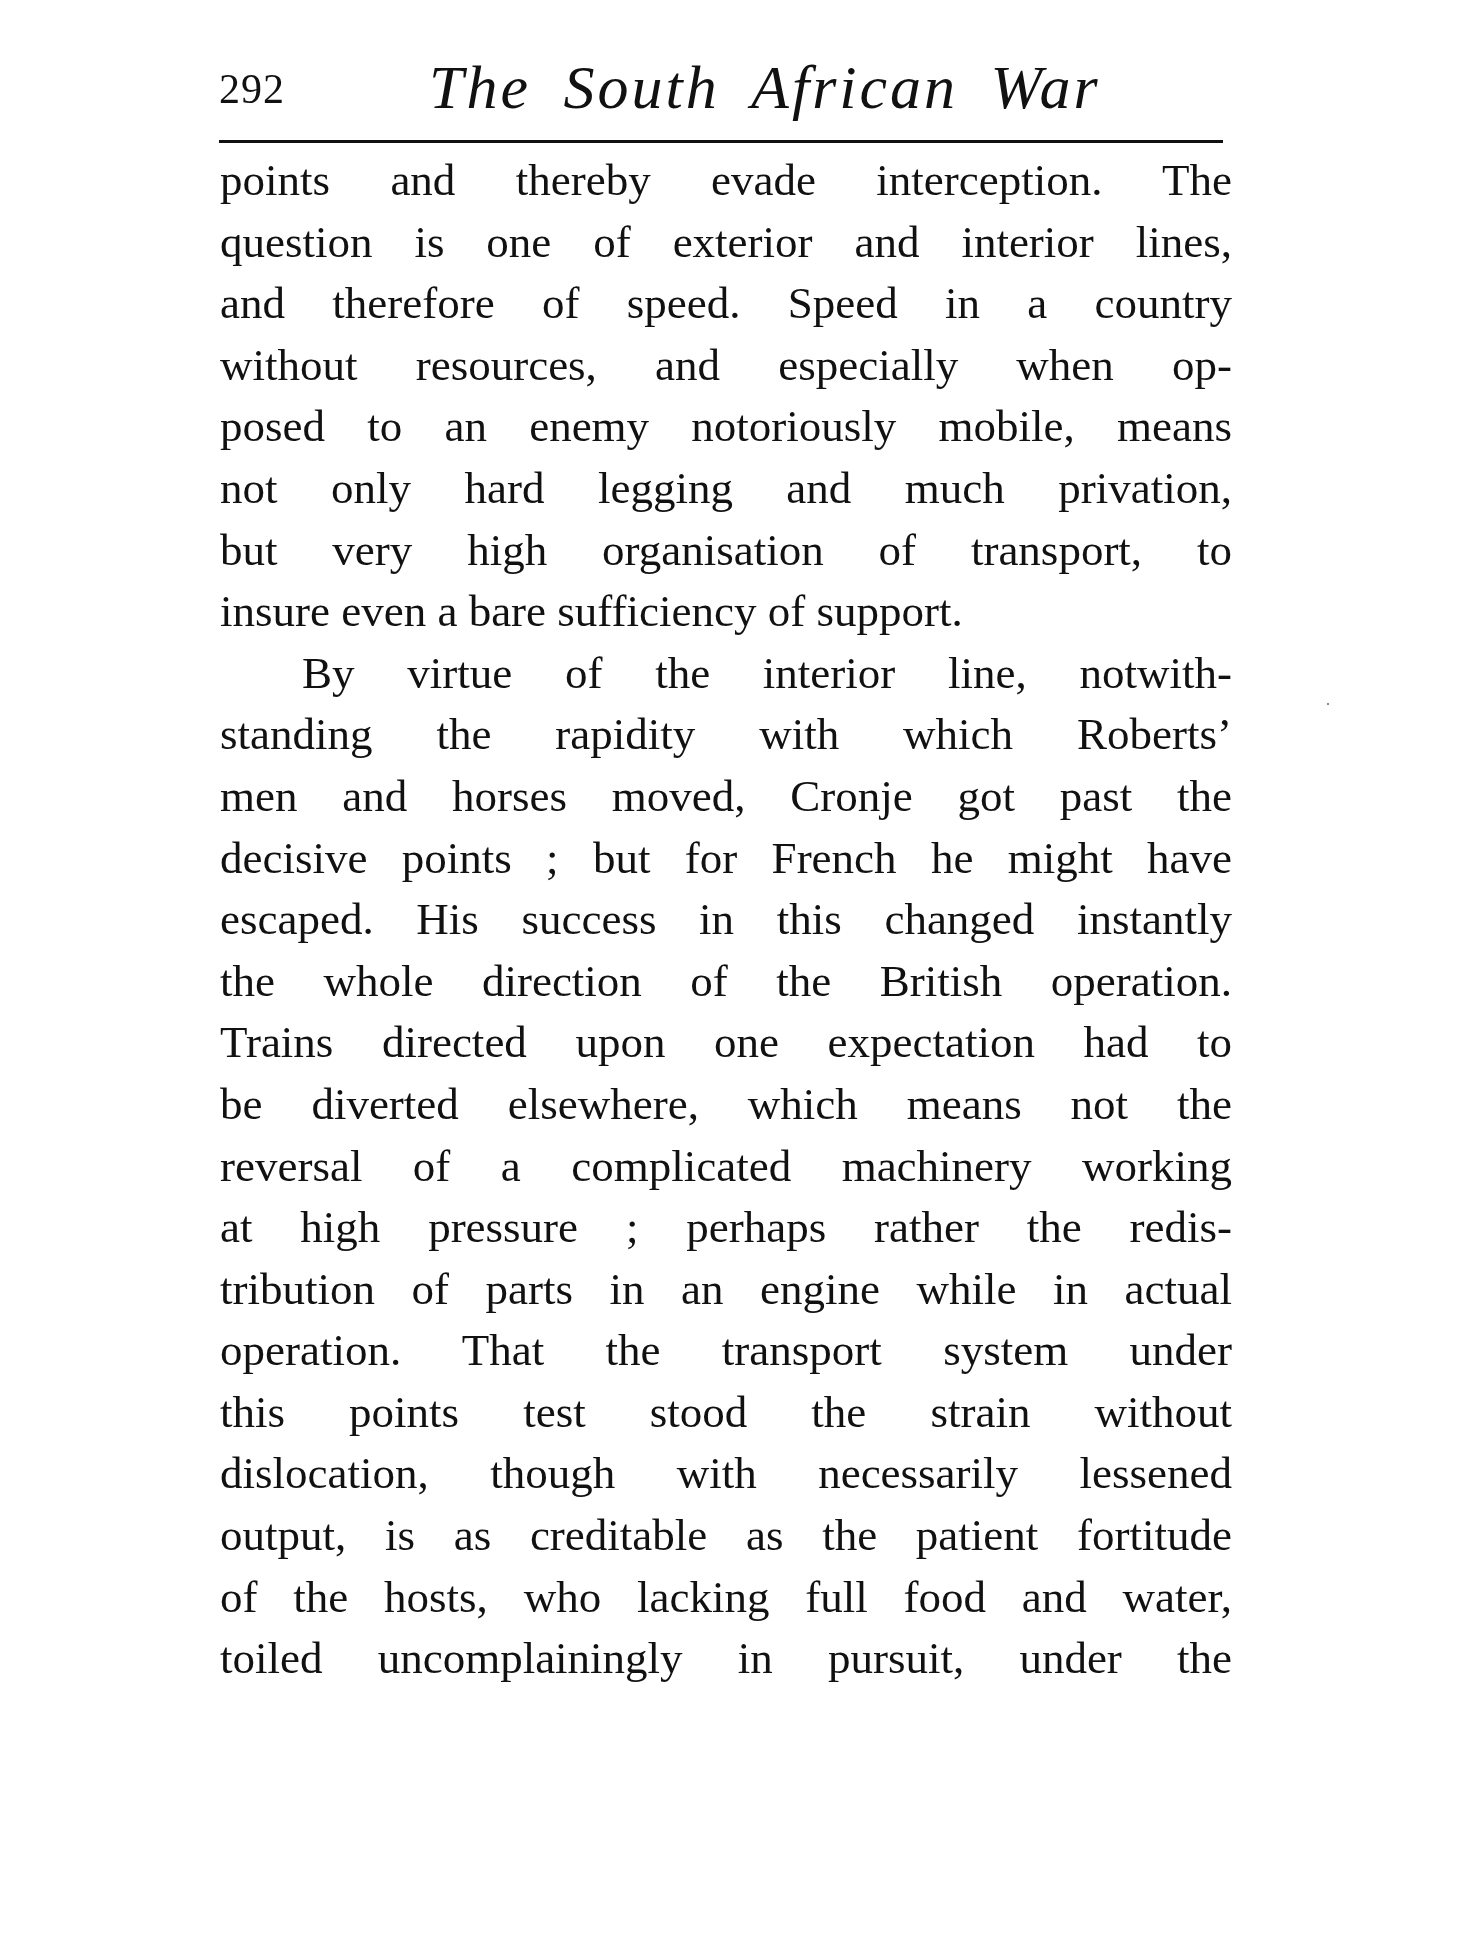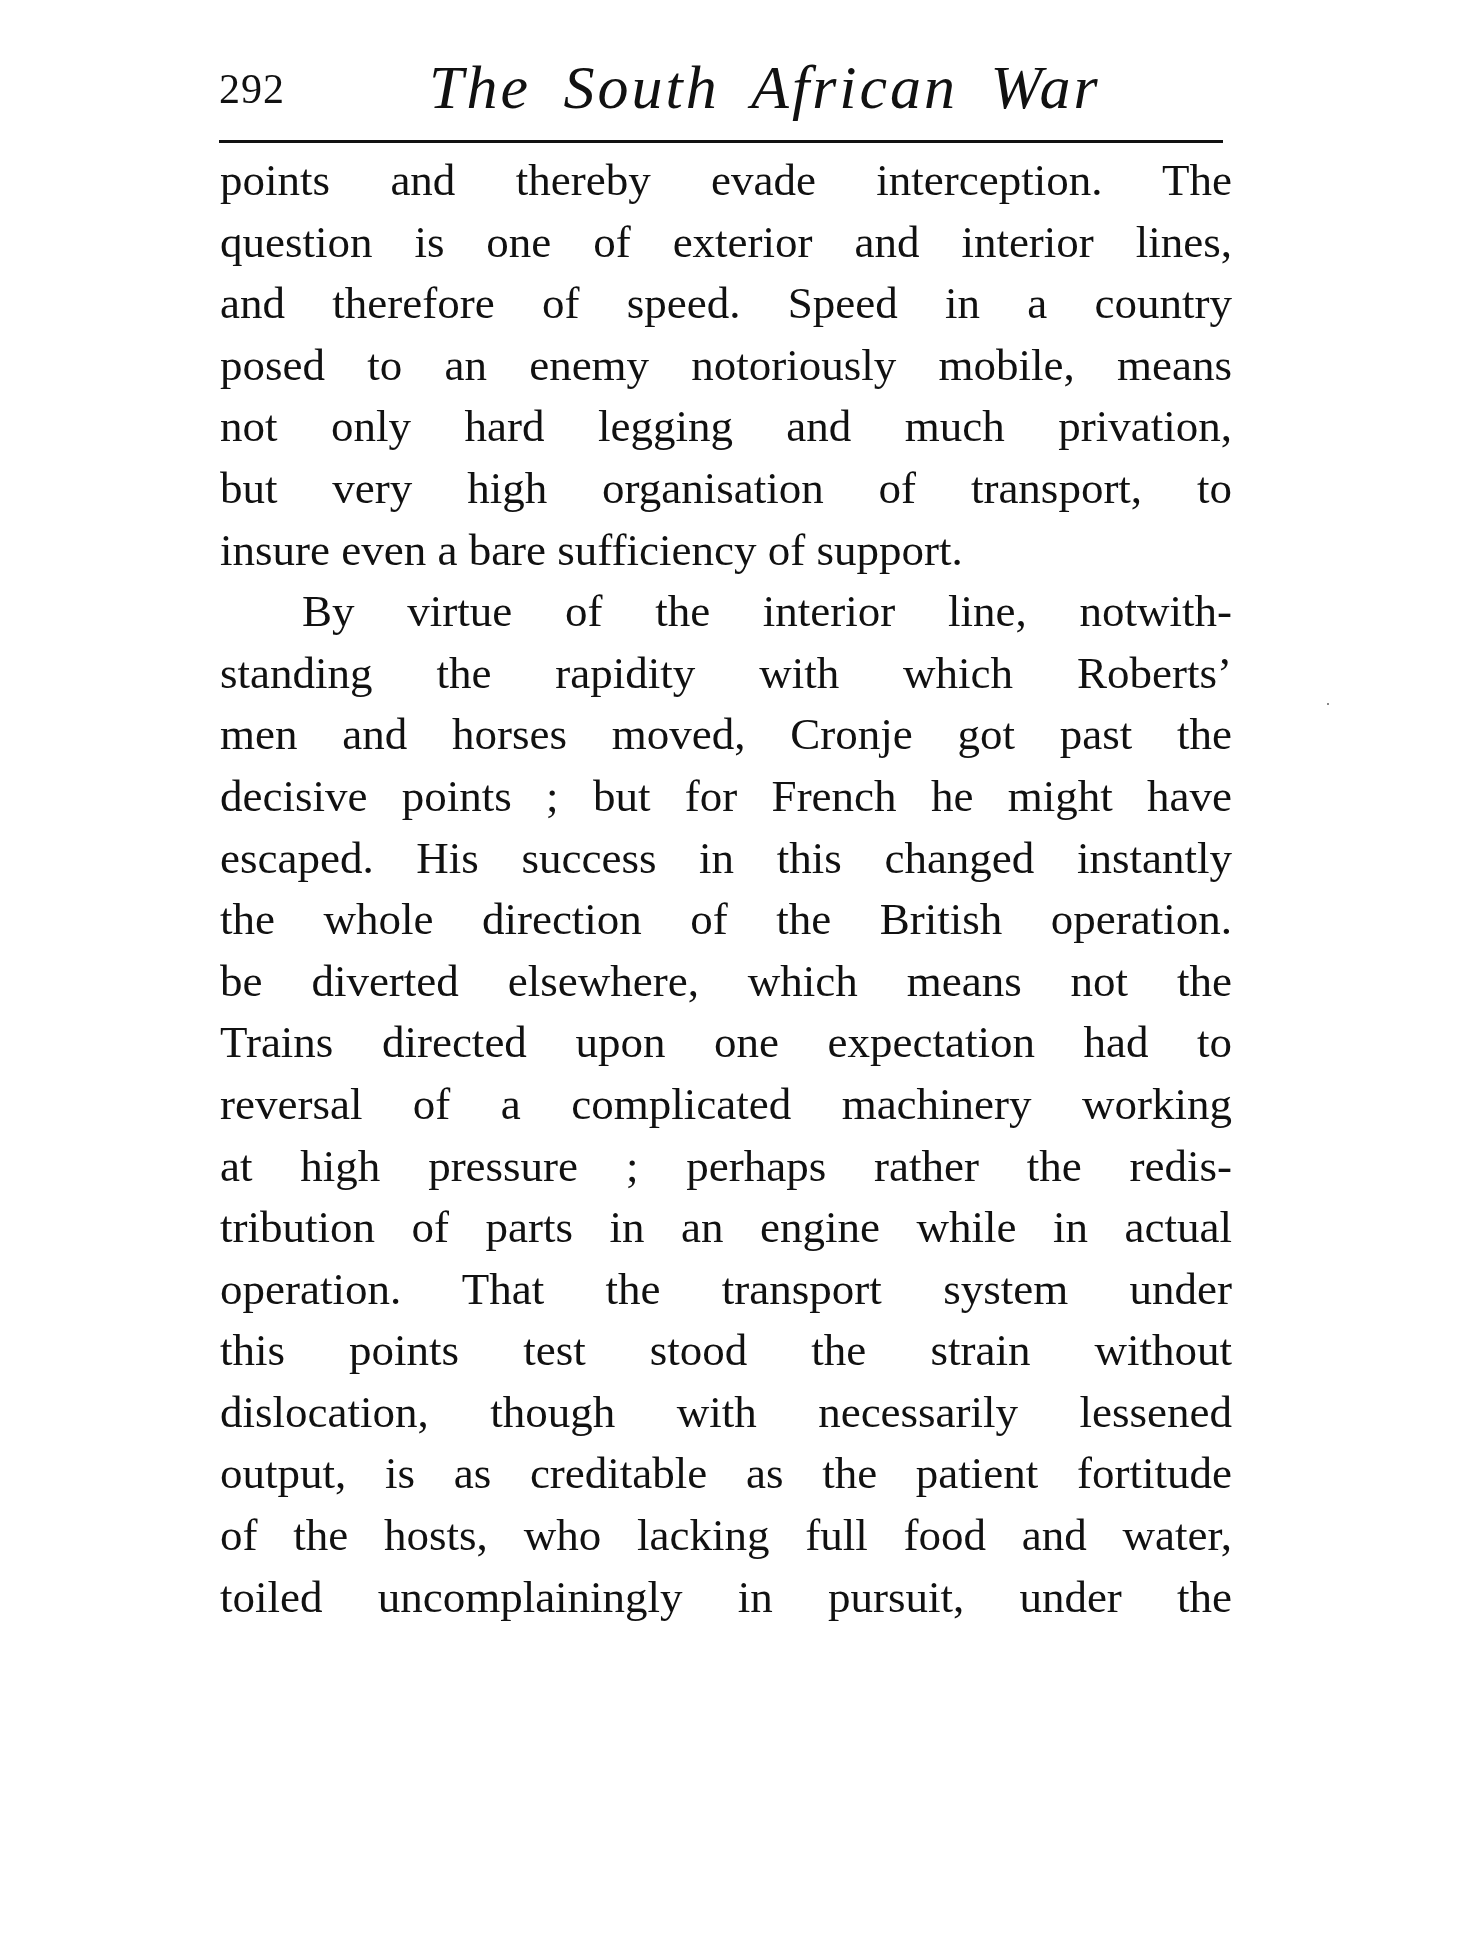--- a/index.html
+++ b/index.html
@@ -93,32 +93,33 @@
     <span class="page-number">292</span>
     <span class="running-title">The South African War</span>
   </div>
 
   <div class="head-rule"></div>
 
   <div class="text-block">
     <span class="line">points and thereby evade interception. The</span>
     <span class="line">question is one of exterior and interior lines,</span>
     <span class="line">and therefore of speed. Speed in a country</span>
+    <span class="line">without resources, and especially when op-</span>
     <span class="line">posed to an enemy notoriously mobile, means</span>
     <span class="line">not only hard legging and much privation,</span>
     <span class="line">but very high organisation of transport, to</span>
     <span class="line last-left">insure even a bare sufficiency of support.</span>
     <span class="line indent">By virtue of the interior line, notwith-</span>
     <span class="line">standing the rapidity with which Roberts’</span>
     <span class="line">men and horses moved, Cronje got past the</span>
     <span class="line">decisive points ; but for French he might have</span>
     <span class="line">escaped. His success in this changed instantly</span>
     <span class="line">the whole direction of the British operation.</span>
+    <span class="line">Trains directed upon one expectation had to</span>
     <span class="line">be diverted elsewhere, which means not the</span>
-    <span class="line">Trains directed upon one expectation had to</span>
     <span class="line">reversal of a complicated machinery working</span>
     <span class="line">at high pressure ; perhaps rather the redis-</span>
     <span class="line">tribution of parts in an engine while in actual</span>
     <span class="line">operation. That the transport system under</span>
     <span class="line">this points test stood the strain without</span>
     <span class="line">dislocation, though with necessarily lessened</span>
     <span class="line">output, is as creditable as the patient fortitude</span>
     <span class="line">of the hosts, who lacking full food and water,</span>
     <span class="line">toiled uncomplainingly in pursuit, under the</span>
   </div>

